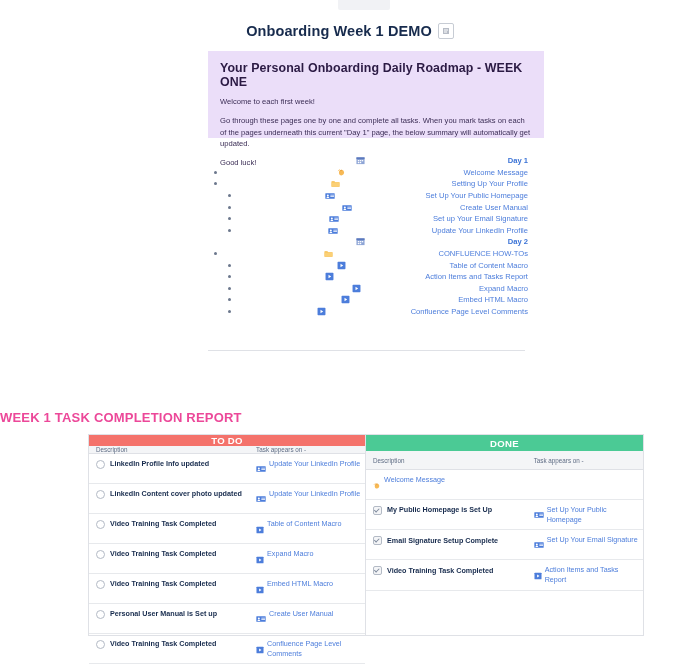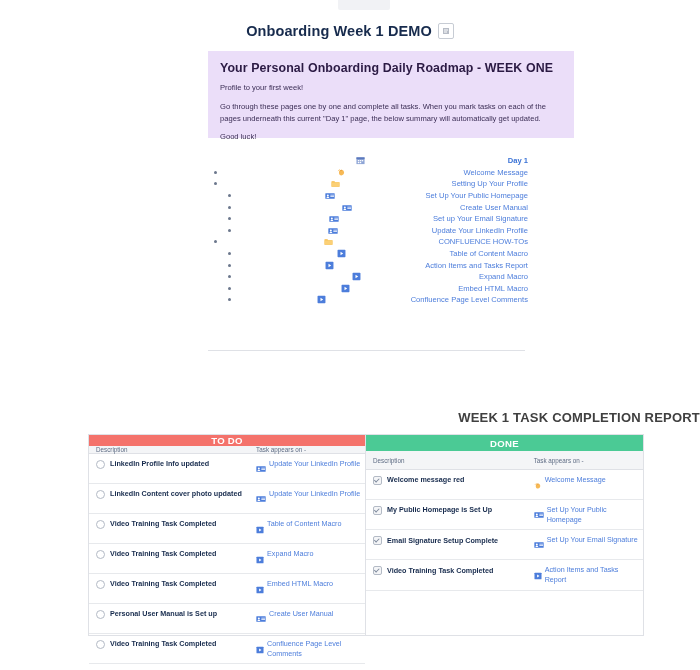--- a/index.html
+++ b/index.html
@@ -16,41 +16,41 @@
   
   .top-stub{position:absolute;left:338px;top:0;width:52px;height:10px;background:#f1f2f5;border-radius:0 0 2px 2px;}
 
   
   .title-row{position:absolute;left:0;top:23px;width:700px;display:flex;align-items:center;justify-content:center;gap:6px;}
   .page-title{font-size:14.5px;font-weight:bold;color:#172b4d;letter-spacing:.1px;}
   .title-badge{width:14px;height:14px;border:1px solid #c7ccd4;border-radius:2px;background:#fff;
     display:flex;align-items:center;justify-content:center;font-size:7px;color:#8b93a1;line-height:1;overflow:hidden;}
 
   
-  .panel{position:absolute;left:208px;top:51px;width:366px;height:87px;background:#EBDEF9;box-sizing:border-box;padding:10px 12px 8px 12px;}
+  .panel{position:absolute;left:208px;top:51px;width:336px;height:87px;background:#EBDEF9;box-sizing:border-box;padding:10px 12px 8px 12px;}
   .panel h2{margin:0 0 7px 0;font-size:12.4px;font-weight:bold;color:#2b1a44;letter-spacing:.1px;}
   .panel p{margin:0 0 7px 0;font-size:7.6px;line-height:1.55;color:#3b2d55;}
 
   
   .tree{position:absolute;left:208px;top:155px;width:320px;font-size:7.6px;}
   .tnode{display:flex;align-items:center;height:11.6px;white-space:nowrap;justify-content:space-between;}
   .tnode .bullet{width:3px;height:3px;border-radius:50%;background:#6b778c;margin-right:5px;flex:none;}
   .tnode .bullet.hidden{background:transparent;}
   .lvl0{padding-left:0px;}
   .lvl1{padding-left:6px;}
   .lvl2{padding-left:20px;}
   .ico{width:9px;height:9px;margin-right:3px;flex:none;display:inline-block;line-height:9px;font-size:8px;text-align:center;}
   .ico svg{display:block;}
   .tlabel{color:#4c7ddb;}
   .daylabel{color:#3b73d6;font-weight:bold;}
 
   .rule{position:absolute;left:208px;top:350px;width:317px;height:1px;background:#dfe1e6;}
 
   
-  .report-title{position:absolute;left:0;top:410px;width:700px;text-align:right;font-size:13px;font-weight:bold;color:#404040;letter-spacing:.2px;}
+  .report-title{position:absolute;left:0;top:410px;width:700px;text-align:left;font-size:13px;font-weight:bold;color:#ec4899;letter-spacing:.2px;}
 
   .tablewrap{position:absolute;left:88px;top:434px;width:556px;height:202px;border:1px solid #dfe1e6;box-sizing:border-box;display:flex;background:#fff;}
   .col{width:50%;box-sizing:border-box;display:flex;flex-direction:column;}
   .col.left{border-right:1px solid #dfe1e6;}
   .colhead{height:16px;display:flex;align-items:center;justify-content:center;font-size:9.6px;font-weight:bold;color:#ffffff;letter-spacing:.3px;}
   .colhead.todo{background:#F4726B;}
   .colhead.done{background:#4BCA95;}
   .subhead{height:18px;display:flex;background:#f4f5f7;border-bottom:1px solid #dfe1e6;font-size:6.3px;color:#5e6c84;align-items:center;}
   .c1{width:58%;box-sizing:border-box;padding-left:7px;}
   .c2{width:42%;box-sizing:border-box;padding-left:6px;border-left:1px solid transparent;}
@@ -80,21 +80,21 @@
       <svg width="8" height="8" viewBox="0 0 8 8" aria-hidden="true">
         <rect x="1" y="1" width="6" height="6" fill="#b7bcc6"></rect>
         <rect x="2" y="2.5" width="4" height="1" fill="#fff"></rect>
         <rect x="2" y="4.5" width="3" height="1" fill="#fff"></rect>
       </svg>
     </div>
   </div>
 
   <div class="panel">
     <h2>Your Personal Onboarding Daily Roadmap - WEEK ONE</h2>
-    <p>Profile to your first week!</p>
+    <p>Welcome to each first week!</p>
     <p>Go through these pages one by one and complete all tasks. When you mark tasks on each of the pages underneath this current "Day 1" page, the below summary will automatically get updated.</p>
     <p>Good luck!</p>
   </div>
 
   <div class="tree" id="tree">
       <div class="tnode lvl0">
         <span class="bullet hidden"></span>
         <span class="ico">
           <svg width="9" height="9" viewBox="0 0 10 10">
             <rect x="0.5" y="1.5" width="9" height="7.5" fill="#8ea5d6"></rect>
@@ -174,20 +174,35 @@
           <svg width="10" height="10" viewBox="0 0 12 9">
             <rect x="0.4" y="1.2" width="11.2" height="6.6" rx="0.6" fill="#4c7ddb"></rect>
             <circle cx="3.4" cy="4" r="1.2" fill="#ffffff"></circle>
             <path d="M1.7 6.9c.2-1 .9-1.5 1.7-1.5s1.5.5 1.7 1.5z" fill="#ffffff"></path>
             <rect x="6.4" y="3" width="4.4" height="0.9" fill="#ffffff"></rect>
             <rect x="6.4" y="4.8" width="4.4" height="0.9" fill="#ffffff"></rect>
           </svg>
         </span>
         <span class="tlabel">Update Your LinkedIn Profile</span>
       </div>
+      <div class="tnode lvl0">
+        <span class="bullet hidden"></span>
+        <span class="ico">
+          <svg width="9" height="9" viewBox="0 0 10 10">
+            <rect x="0.5" y="1.5" width="9" height="7.5" fill="#8ea5d6"></rect>
+            <rect x="0.5" y="1.5" width="9" height="2" fill="#5b79bd"></rect>
+            <rect x="2" y="4.5" width="1.6" height="1.4" fill="#fff"></rect>
+            <rect x="4.2" y="4.5" width="1.6" height="1.4" fill="#fff"></rect>
+            <rect x="6.4" y="4.5" width="1.6" height="1.4" fill="#fff"></rect>
+            <rect x="2" y="6.6" width="1.6" height="1.4" fill="#fff"></rect>
+            <rect x="4.2" y="6.6" width="1.6" height="1.4" fill="#fff"></rect>
+          </svg>
+        </span>
+        <span class="daylabel">Day 2</span>
+      </div>
       <div class="tnode lvl1">
         <span class="bullet"></span>
         <span class="ico">
           <svg width="9" height="9" viewBox="0 0 10 10">
             <path d="M0.6 2.4h3.2l.9 1.1h4.7v5H0.6z" fill="#f5b944"></path>
             <path d="M0.6 3.7h8.8v4.8H0.6z" fill="#fbd076"></path>
           </svg>
         </span>
         <span class="tlabel">CONFLUENCE HOW-TOs</span>
       </div>
@@ -358,24 +373,20 @@
         </div>
     </div>
     <div class="col right">
       <div class="colhead done">DONE</div>
       <div class="subhead">
         <div class="c1">Description</div>
         <div class="c2">Task appears on -</div>
       </div>
       <div class="rows" id="done-rows">
           <div class="row">
-            <div class="c1">
-              <span class="cbx checked"></span>
-              <span class="desc">Welcome message red</span>
-            </div>
             <div class="c2">
               <span class="miniico"><svg width="8" height="8" viewBox="0 0 10 10">
                   <path d="M2.2 5.2c0-1.9 1.1-3.3 2.7-3.3 1.7 0 2.9 1.3 2.9 3.2 0 1.9-1.2 3.1-2.9 3.1-1.6 0-2.7-1.2-2.7-3z" fill="#f7b955"></path>
                   <path d="M3.4 3.3c.4-.5 1-.8 1.7-.8" stroke="#e08f2c" stroke-width=".7" fill="none" stroke-linecap="round"></path>
                   <path d="M1.4 3.1c.4-.6.9-1 1.5-1.2" stroke="#f7b955" stroke-width=".8" fill="none" stroke-linecap="round"></path>
                 </svg></span>
               <span class="lnk">Welcome Message</span>
             </div>
           </div>
           <div class="row">

